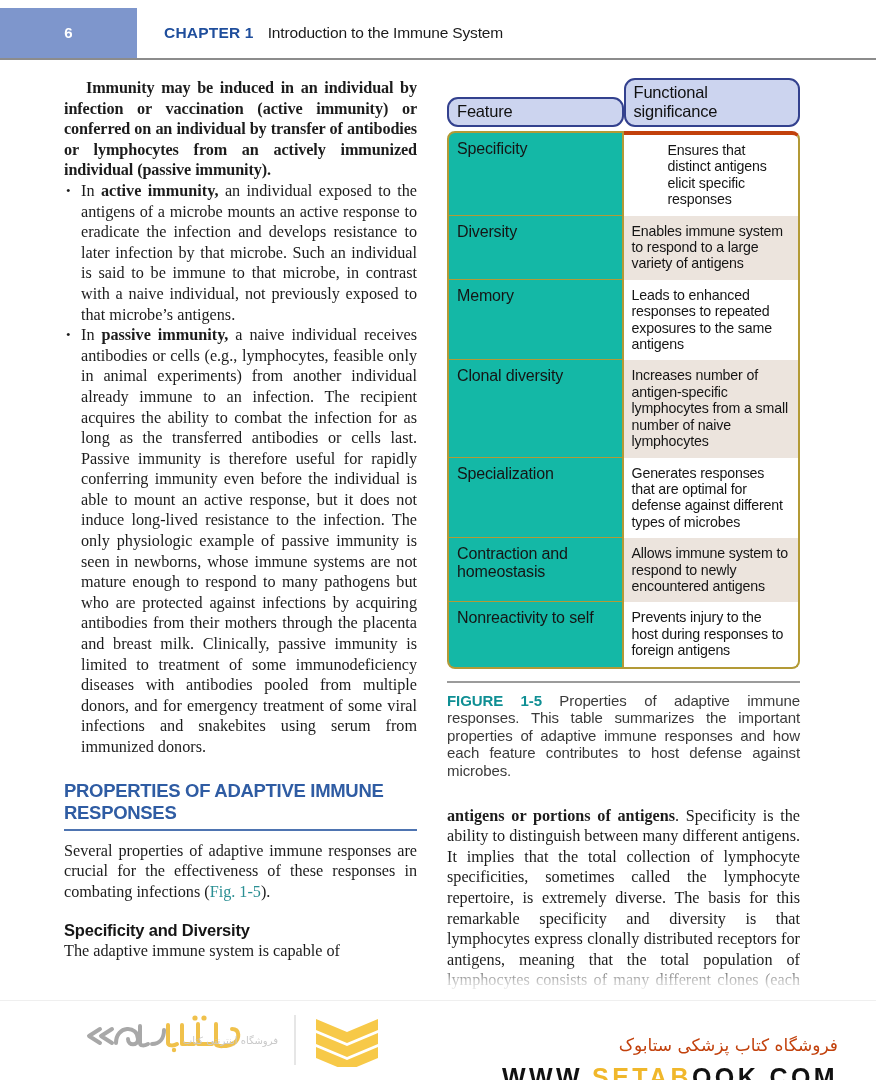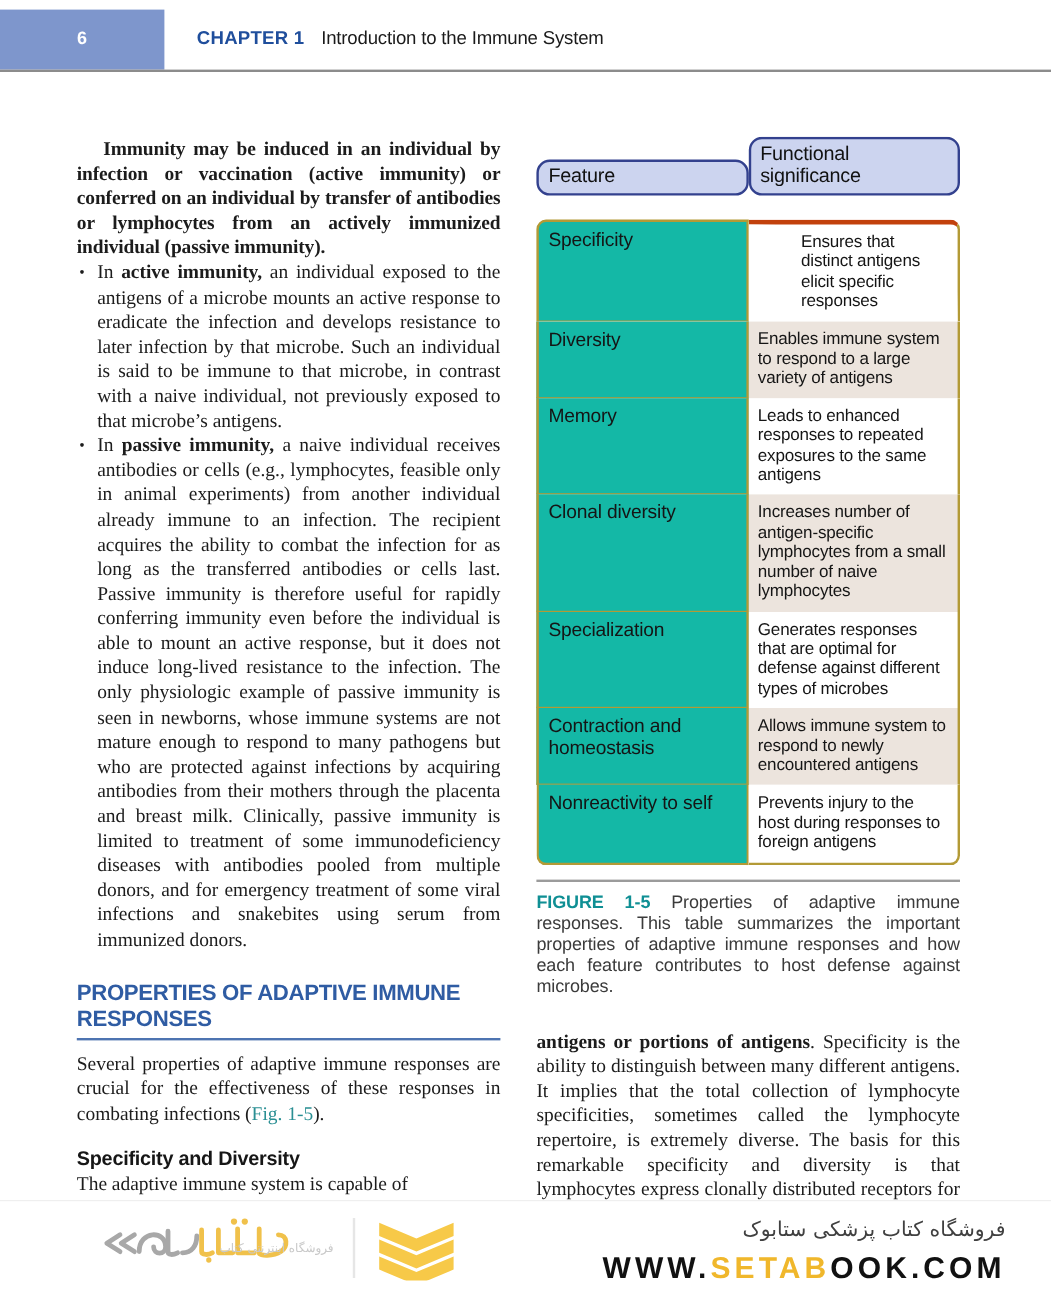--- a/index.html
+++ b/index.html
@@ -64,21 +64,20 @@
     width: 876px; height: 2px;
     background: #8c8c8c;
   }
 
   
   #content {
     position: absolute;
     left: 0; top: 78px;
     width: 876px; height: 922px;
     overflow: hidden;
-    margin-top: 36px;
   }
   .col {
     position: absolute;
     top: 0;
     width: 353px;
   }
   #col-left  { left: 64px; }
   #col-right { left: 447px; }
 
   p.body {
@@ -151,21 +150,21 @@
   #figure { position: absolute; left: 447px; top: 0; width: 353px; }
 
   table.fig-table {
     width: 353px;
     border-collapse: separate;
     border-spacing: 0;
     font-family: "Liberation Sans", sans-serif;
     table-layout: fixed;
   }
   table.fig-table th {
-    padding: 0 0 20px 0;
+    padding: 0 0 4px 0;
     border: 0;
     vertical-align: bottom;
   }
   .hdr-pill {
     display: block;
     border: 2px solid #33418e;
     border-radius: 11px;
     background: #ccd4ef;
     color: #111111;
     font-weight: normal;
@@ -274,23 +273,24 @@
     width: 66px; height: 50px;
   }
   #wm-right {
     position: absolute;
     right: 38px; top: 12px;
     text-align: right;
   }
   #wm-persian {
     font-family: "DejaVu Sans", sans-serif;
     font-size: 17px;
-    color: #404040;
+    color: #c2410c;
     direction: rtl;
     line-height: 24px;
+    margin-top: 20px;
   }
   #wm-url {
     margin-top: 6px;
     font-family: "Liberation Sans", sans-serif;
     font-size: 25px;
     font-weight: bold;
     letter-spacing: 3.4px;
     color: #111111;
     white-space: nowrap;
   }

